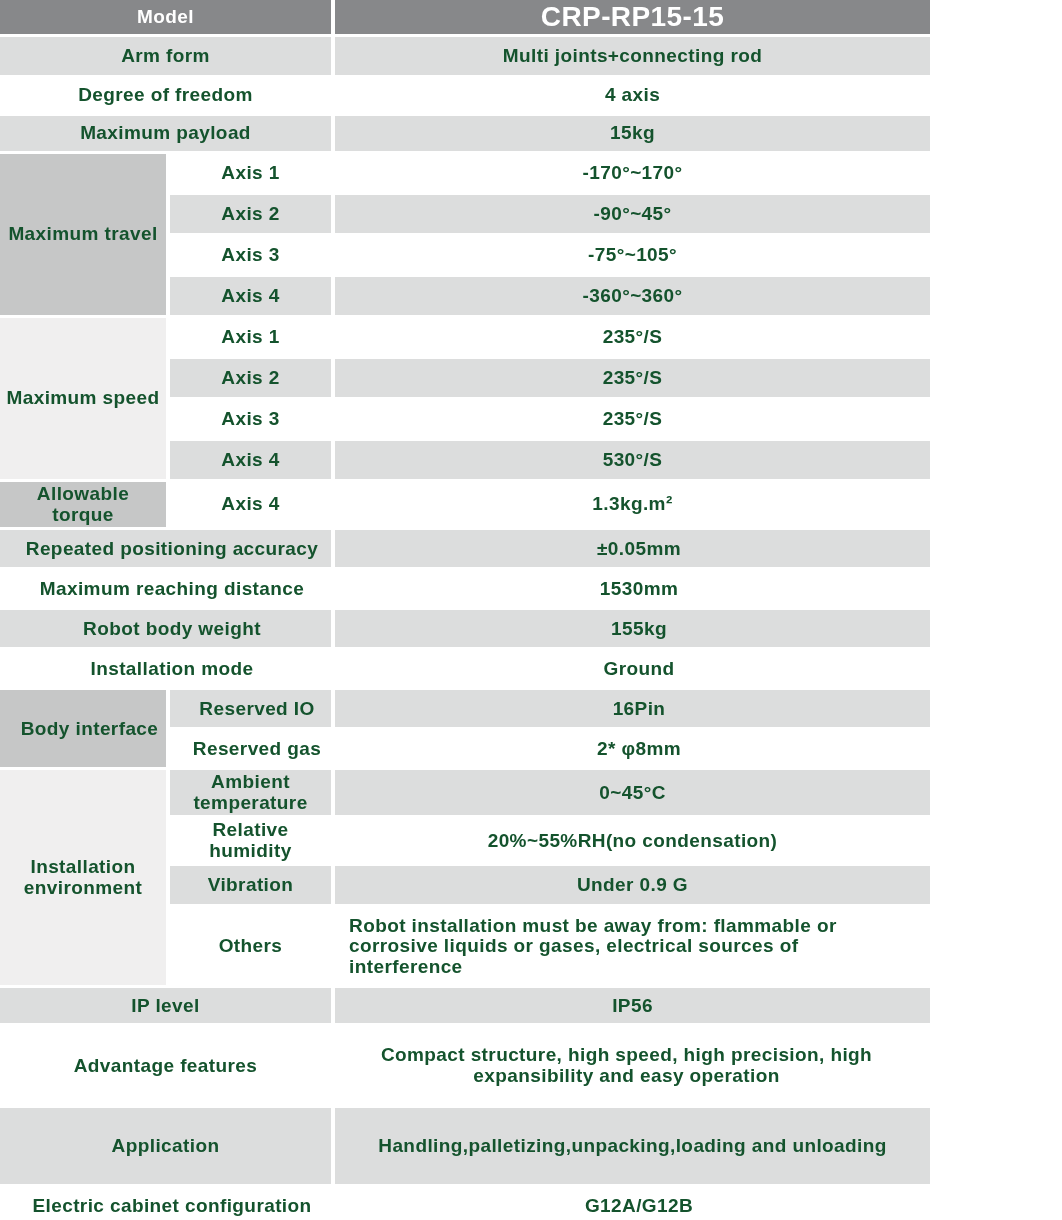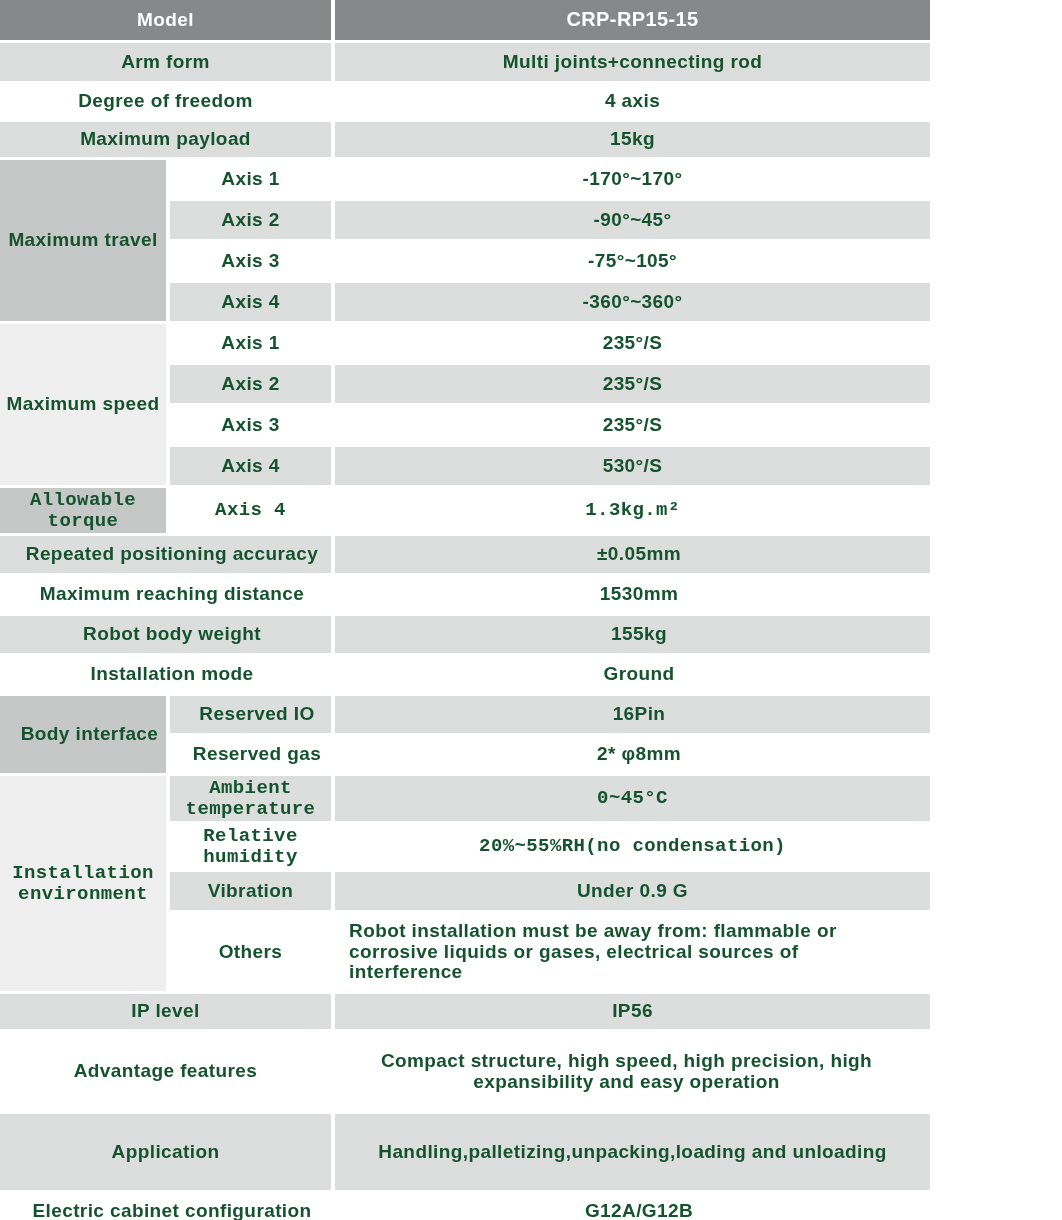--- a/index.html
+++ b/index.html
@@ -34,30 +34,30 @@
     overflow: hidden;
   }
   
   .dark   { background: #87888a; color: #ffffff; }
   .gray   { background: #dcdddd; }
   .white  { background: #ffffff; }
   .gdark  { background: #c6c7c7; }
   .glight { background: #f0efef; }
 
   
-  tr.h-header td { height: 40px; }
+  tr.h-header td { height: 32px; }
   tr.h-38 td { height: 38px; }
   tr.h-35 td { height: 35px; }
   tr.h-37 td { height: 37px; padding-left: 17px; }
-  tr.h-39 td { height: 39px; font-family: Liberation Mono, monospace; }
+  tr.h-39 td { height: 39px; }
   tr.h-others td { height: 78px; margin-top: 37px; }
   tr.h-adv td { height: 79px; }
   tr.h-app td { height: 76px; margin-left: 12px; }
 
-  td.model-value { font-size: 20px; }
+  td.model-value { font-size: 28px; }
 
   td.left-par {
     text-align: left;
     padding-left: 14px;
     padding-right: 44px;
   }
   td.left-adv {
     text-align: center;
     padding-left: 40px;
     padding-right: 52px;

